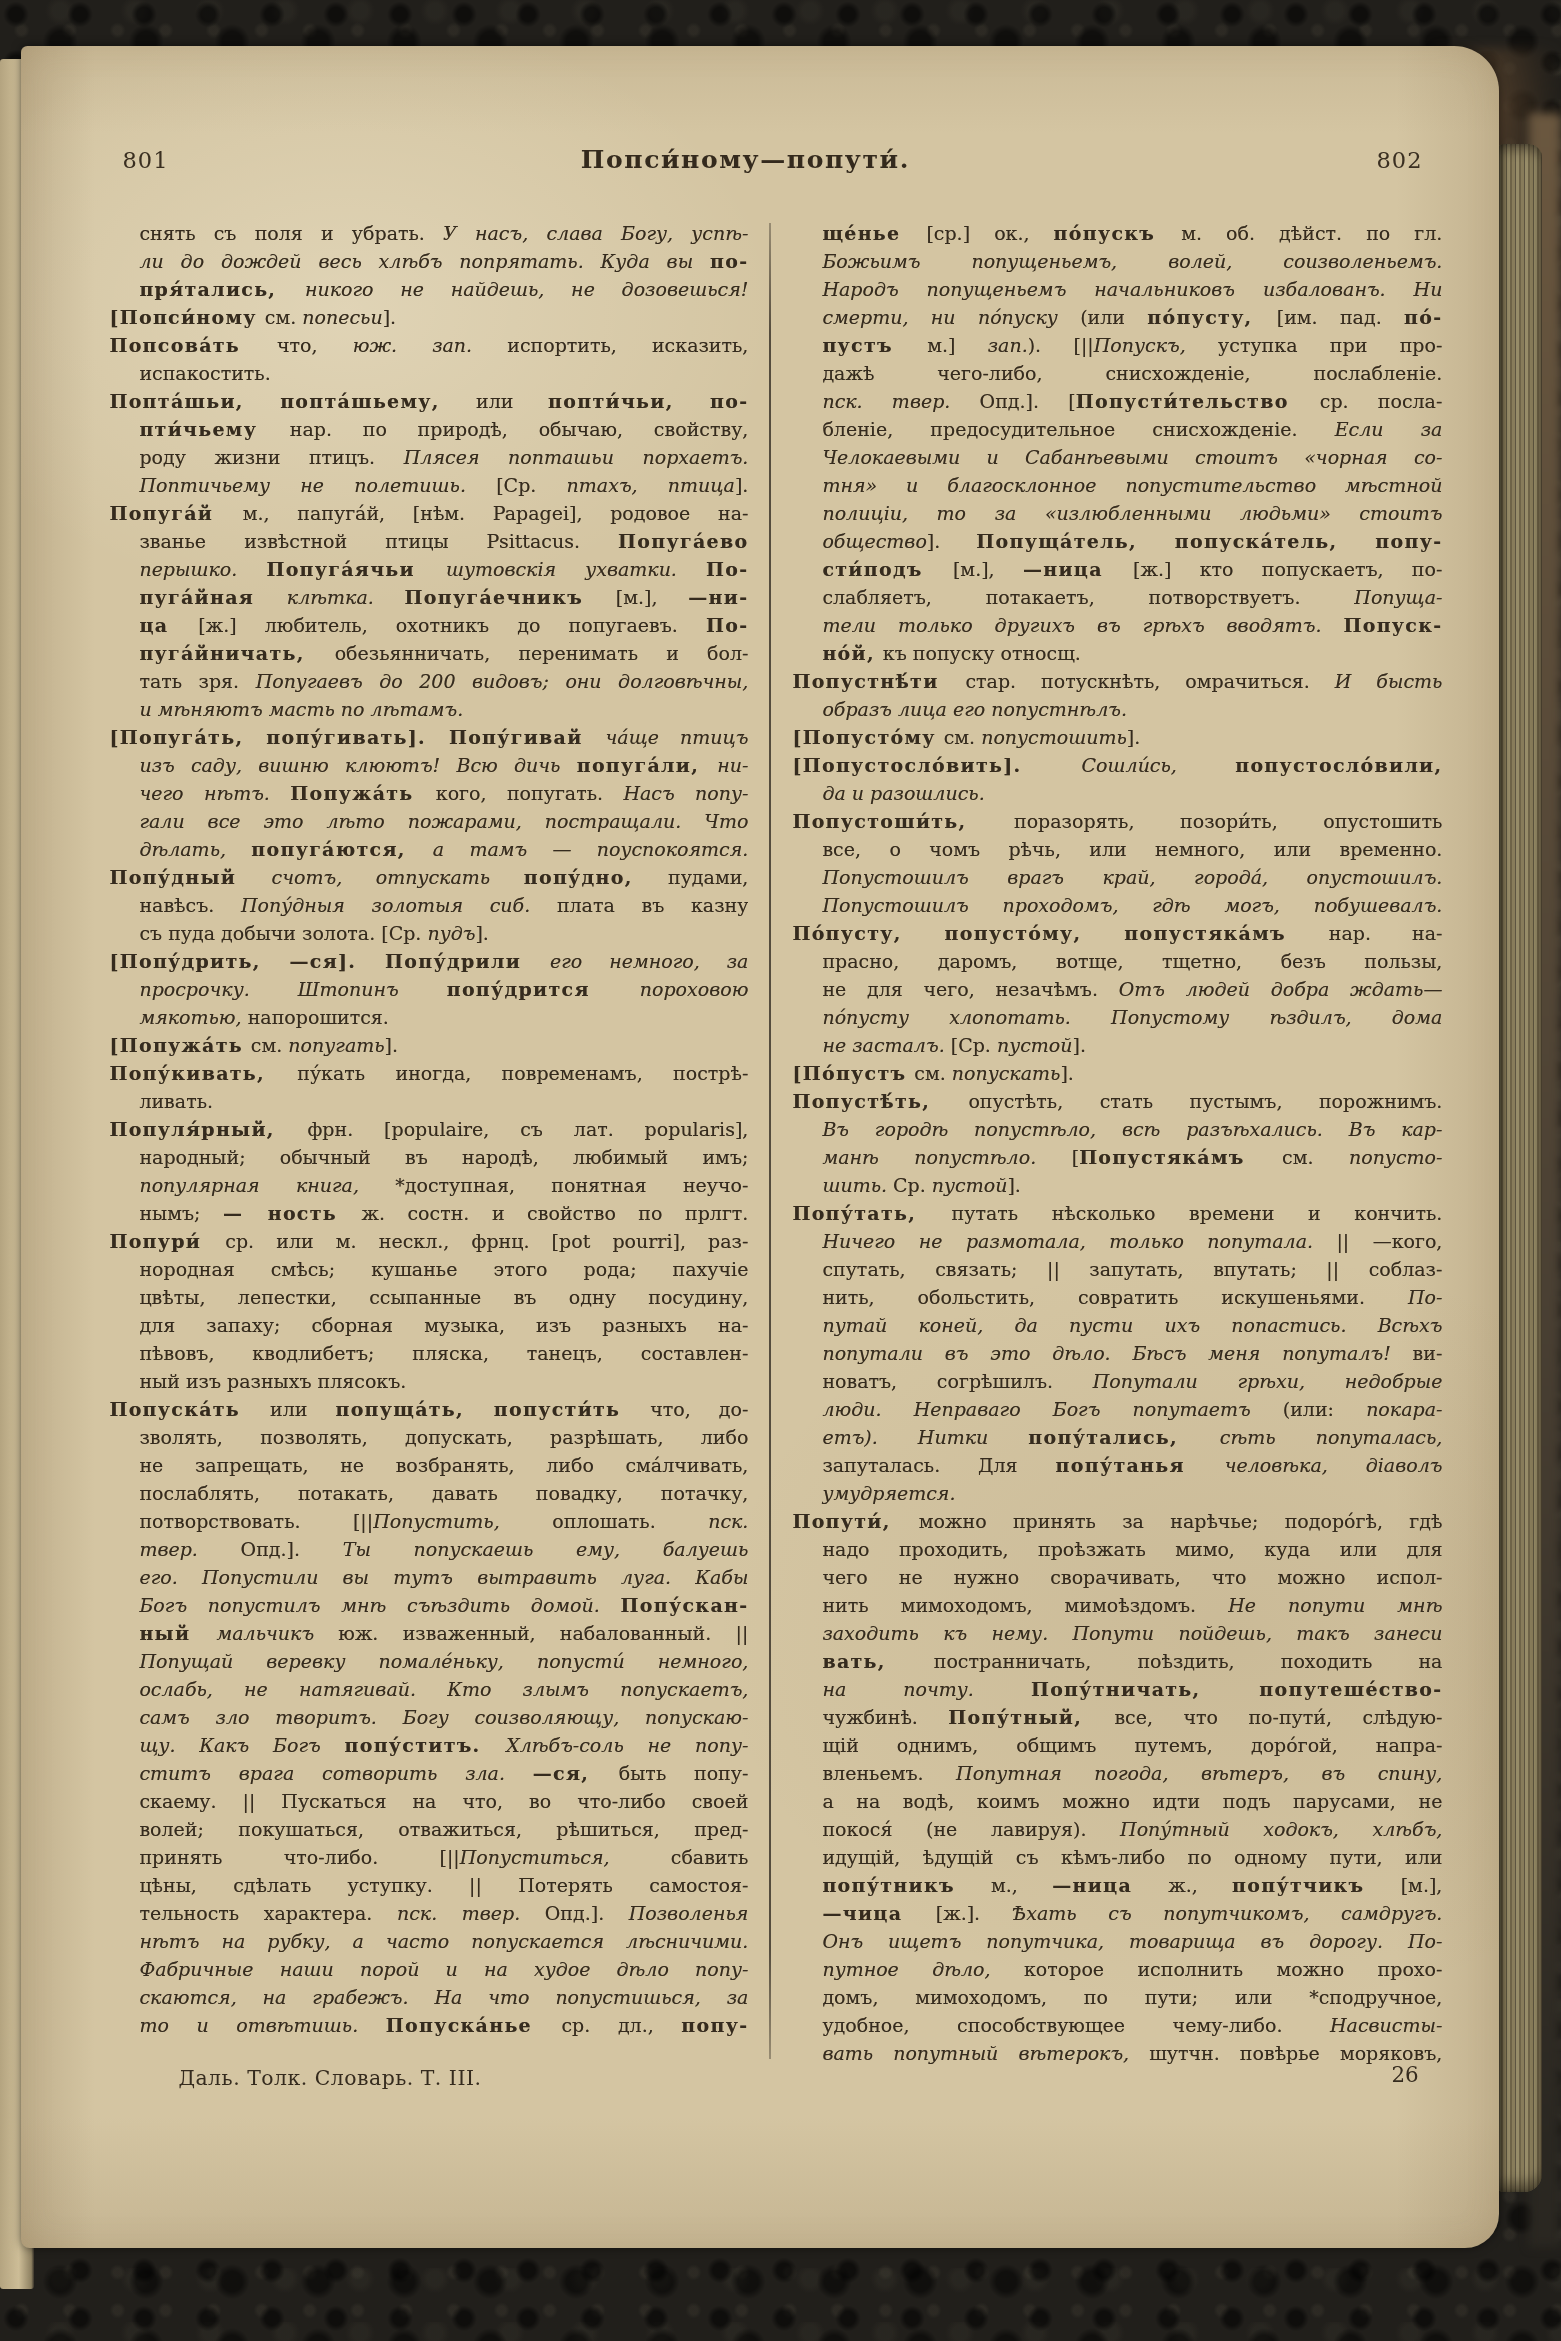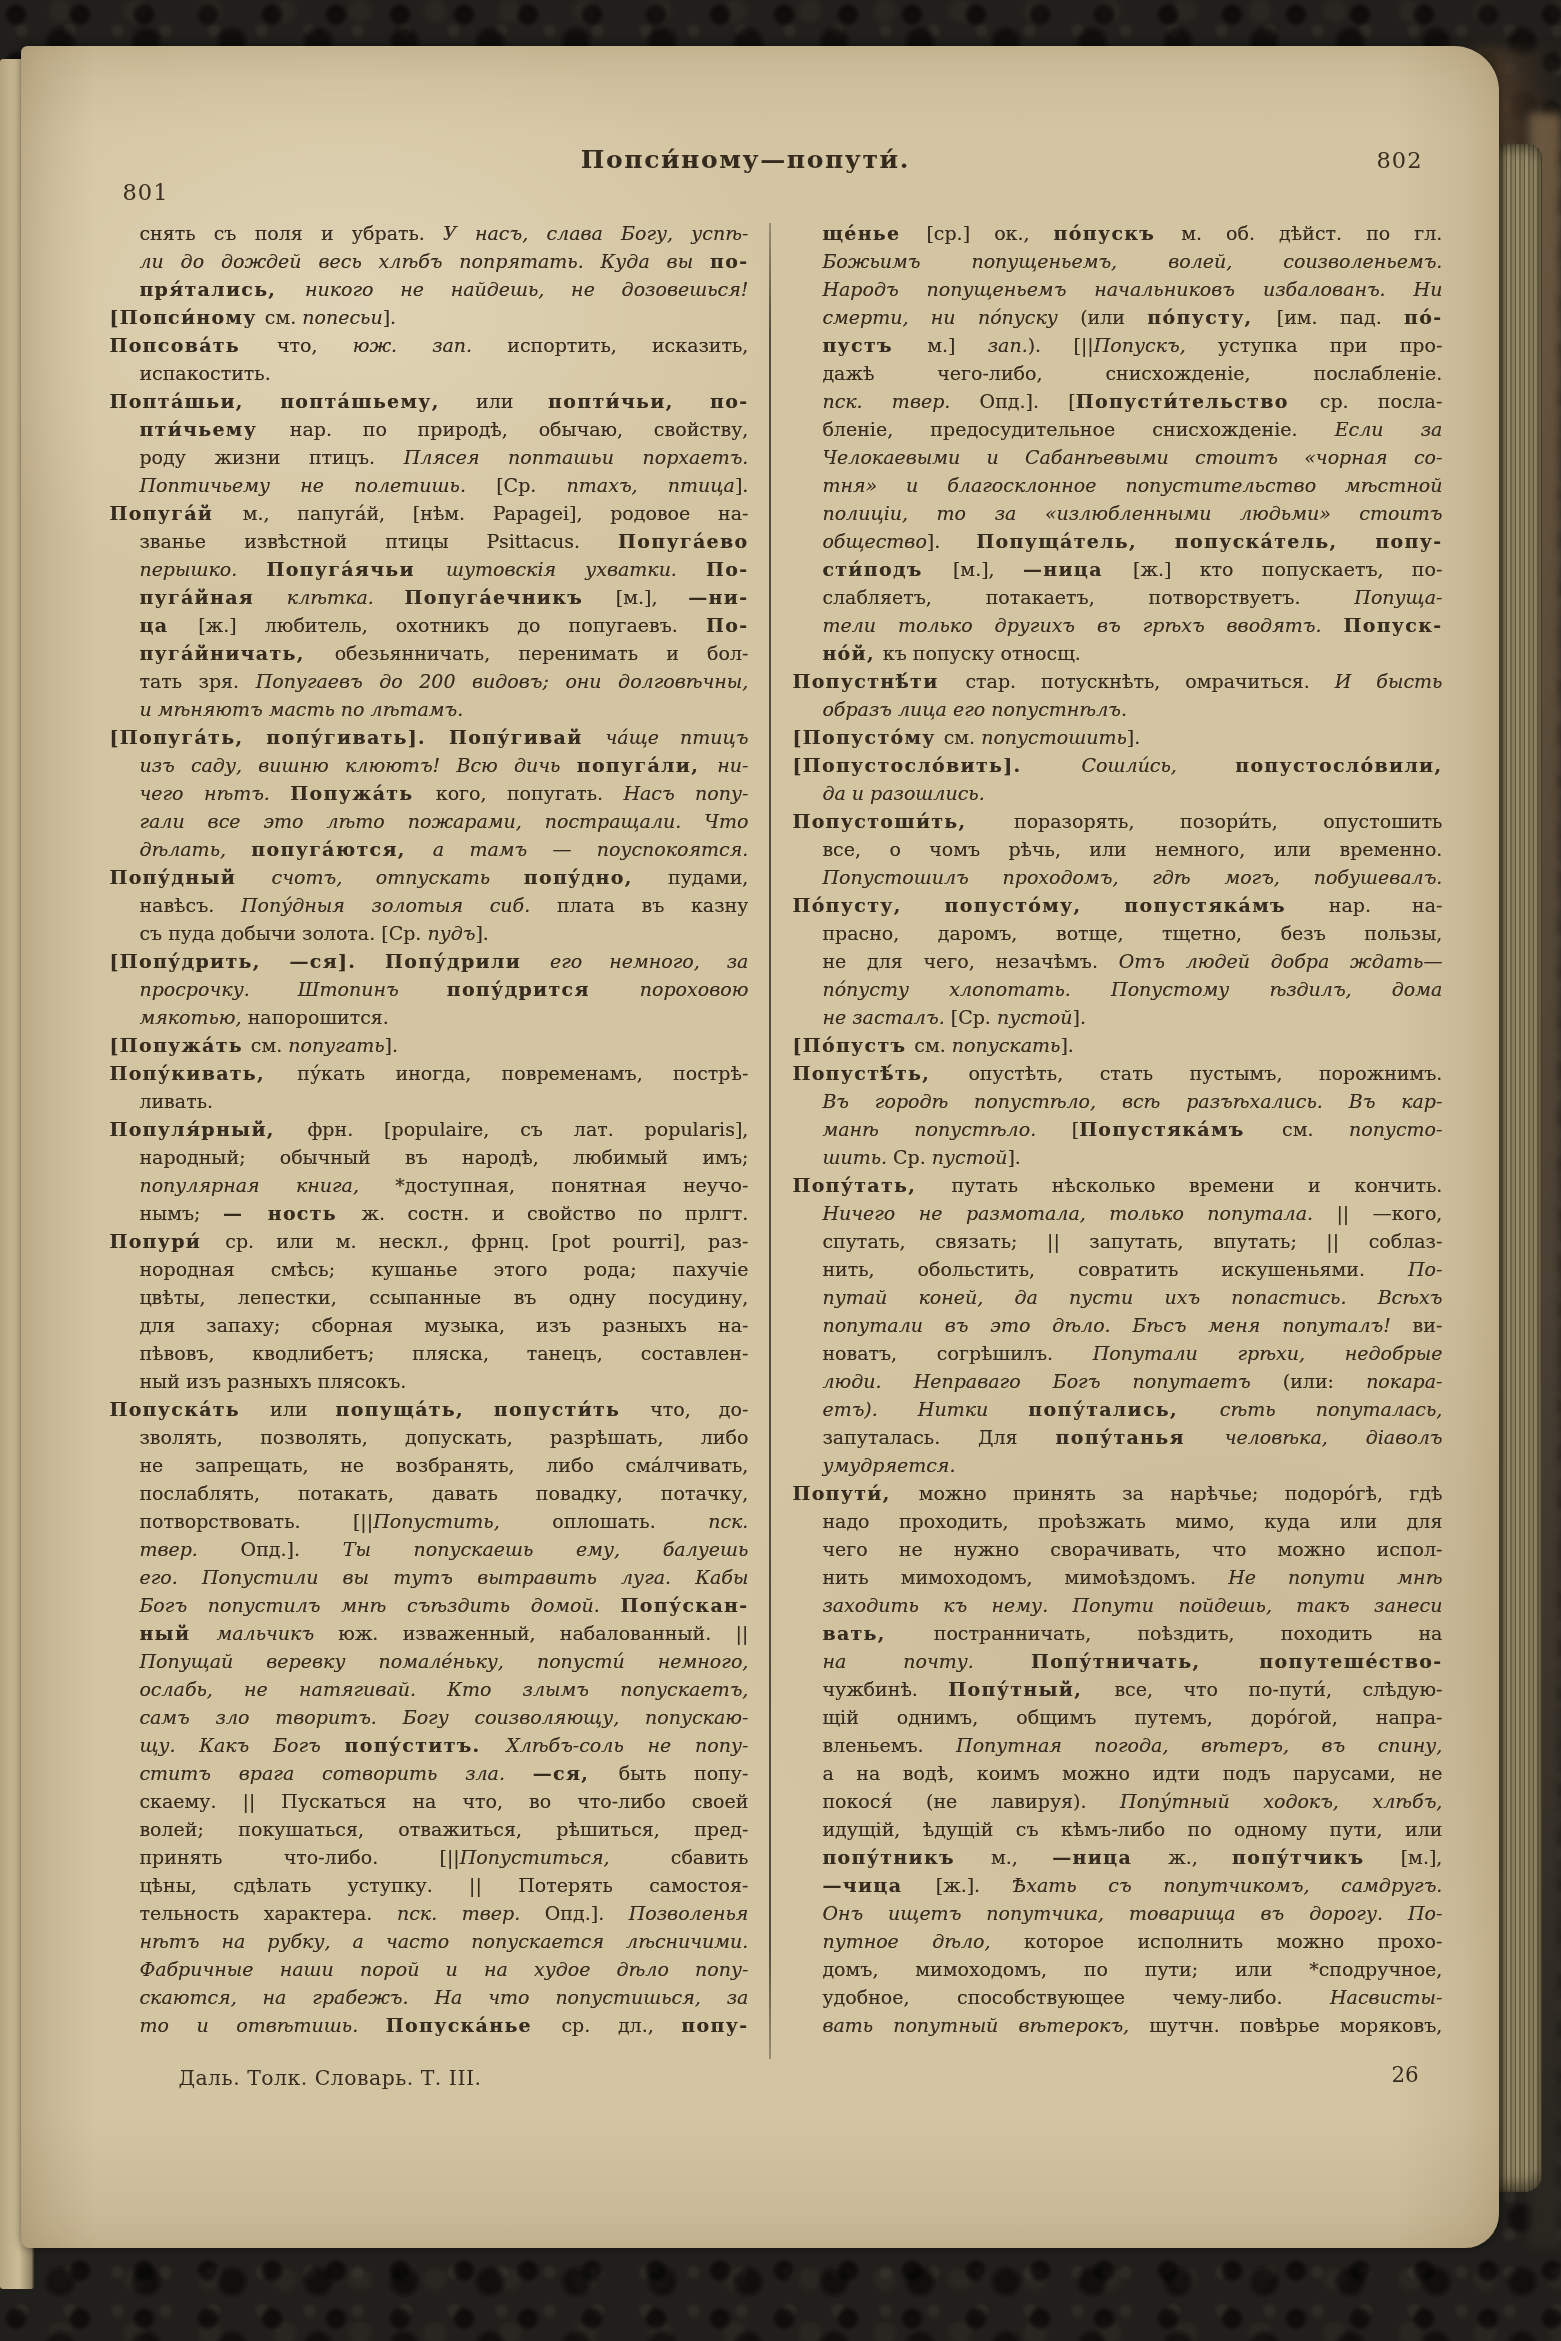--- a/index.html
+++ b/index.html
@@ -42,21 +42,21 @@
       radial-gradient(ellipse 697px 483px at 22% 12%, rgba(255,250,233,.28), transparent 62%),
       radial-gradient(ellipse 804px 590px at 82% 72%, rgba(118,94,58,.10), transparent 65%),
       linear-gradient(90deg, rgba(108,84,50,.20), rgba(0,0,0,0) 5%, rgba(0,0,0,0) 93%, rgba(118,94,58,.18)),
       linear-gradient(0deg, rgba(108,84,50,.14), rgba(0,0,0,0) 6%),
       linear-gradient(180deg, rgba(108,84,50,.10), rgba(0,0,0,0) 4%);
     border-radius:6.4px 45px 34px 8.6px;
     box-shadow:0 0 9.7px rgba(0,0,0,.5), inset 0 0 32px rgba(140,112,70,.18);
     color:#342a1d;
   }
   .pagenum{position:absolute;top:101px;font-size:22.5px;letter-spacing:1.1px;color:#3a2f21;}
-  .pagenum.left{left:101px;margin-top:32px;}
+  .pagenum.left{left:101px;}
   .pagenum.right{left:1355px;}
   .head-title{
     position:absolute;top:99px;left:0;width:1448px;text-align:center;
     font-size:25px;font-weight:bold;letter-spacing:1.6px;color:#342a1d;
   }
   .divider{
     position:absolute;left:748px;top:177px;width:1.6px;height:1836px;
     background:linear-gradient(180deg,rgba(62,55,44,.4),rgba(62,55,44,.85) 6%,rgba(62,55,44,.85) 94%,rgba(62,55,44,.4));
   }
   .col{position:absolute;top:173px;font-size:19px;line-height:28px;color:#352b1e;
@@ -171,20 +171,21 @@
       <div class="tl ind"><span>слабляетъ, потакаетъ, потворствуетъ. </span><span class="i">Попуща-</span></div>
       <div class="tl ind"><span class="i">тели только другихъ въ грѣхъ вводятъ. </span><span class="b">Попуск-</span></div>
       <div class="tl ind nj"><span class="b">но́й, </span><span>къ попуску относщ.</span></div>
       <div class="tl"><span class="b">Попустнѣ́ти </span><span>стар. потускнѣть, омрачиться. </span><span class="i">И бысть</span></div>
       <div class="tl ind nj"><span class="i">образъ лица его попустнѣлъ.</span></div>
       <div class="tl nj"><span class="b">[Попусто́му </span><span>см. </span><span class="i">попустошить</span><span>].</span></div>
       <div class="tl"><span class="b">[Попустосло́вить]. </span><span class="i">Сошли́сь, </span><span class="b">попустосло́вили,</span></div>
       <div class="tl ind nj"><span class="i">да и разошлись.</span></div>
       <div class="tl"><span class="b">Попустоши́ть, </span><span>поразорять, позори́ть, опустошить</span></div>
       <div class="tl ind"><span>все, о чомъ рѣчь, или немного, или временно.</span></div>
+      <div class="tl ind"><span class="i">Попустошилъ врагъ край, города́, опустошилъ.</span></div>
       <div class="tl ind"><span class="i">Попустошилъ проходомъ, гдѣ могъ, побушевалъ.</span></div>
       <div class="tl"><span class="b">По́пусту, попусто́му, попустяка́мъ </span><span>нар. на-</span></div>
       <div class="tl ind"><span>прасно, даромъ, вотще, тщетно, безъ пользы,</span></div>
       <div class="tl ind"><span>не для чего, незачѣмъ. </span><span class="i">Отъ людей добра ждать—</span></div>
       <div class="tl ind"><span class="i">по́пусту хлопотать. Попустому ѣздилъ, дома</span></div>
       <div class="tl ind nj"><span class="i">не засталъ. </span><span>[Ср. </span><span class="i">пустой</span><span>].</span></div>
       <div class="tl nj"><span class="b">[По́пустъ </span><span>см. </span><span class="i">попускать</span><span>].</span></div>
       <div class="tl"><span class="b">Попустѣ́ть, </span><span>опустѣть, стать пустымъ, порожнимъ.</span></div>
       <div class="tl ind"><span class="i">Въ городѣ попустѣло, всѣ разъѣхались. Въ кар-</span></div>
       <div class="tl ind"><span class="i">манѣ попустѣло. </span><span>[</span><span class="b">Попустяка́мъ </span><span>см. </span><span class="i">попусто-</span></div>

